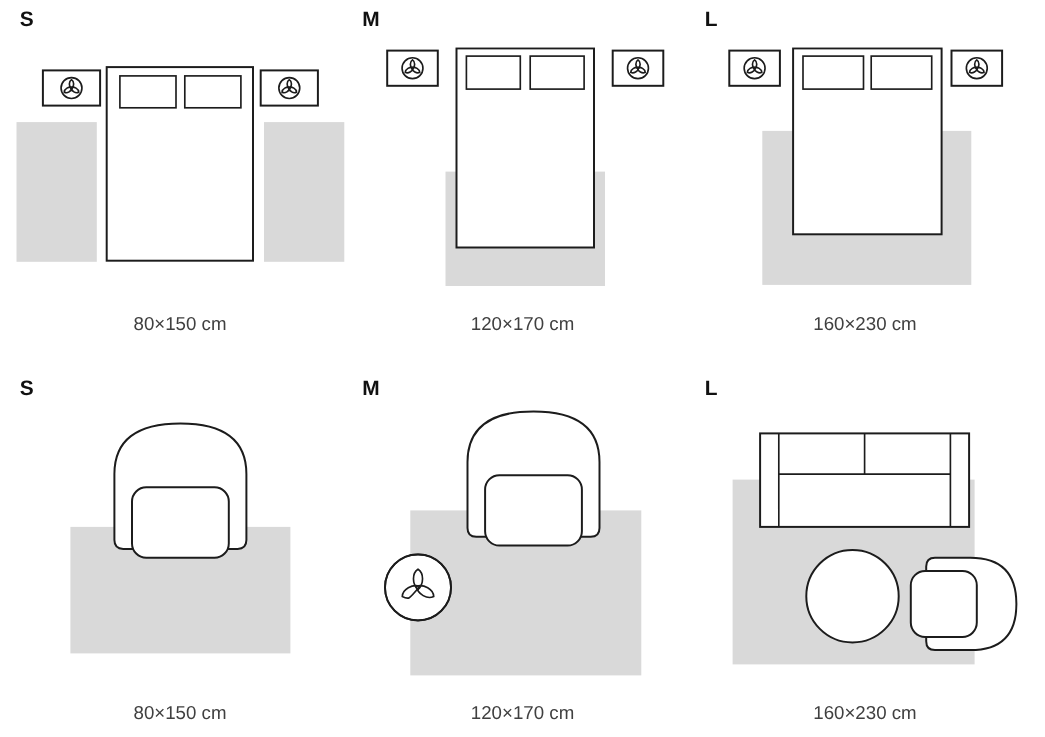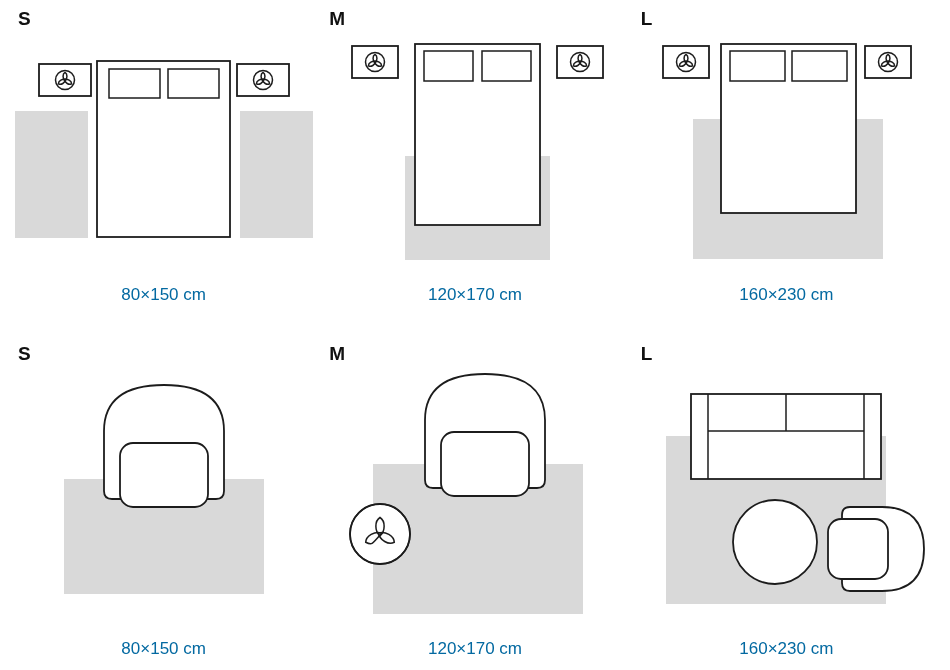--- a/index.html
+++ b/index.html
@@ -28,21 +28,21 @@
     font-weight:700;
     font-size:19px;
     line-height:22px;
     padding:8px 0 0 10px;
     color:#111111;
   }
   .caption {
     margin-top:auto;
     font-size:17px;
     line-height:20px;
-    color:#0369a1;
+    color:#404040;
   }
   .r1 .caption { padding-bottom:30px; }
   .r2 .caption { padding-bottom:11px; }
   svg.illus { display:block; flex:none; }
   .s1 { margin-top:30px; }
   .s2, .s3 { margin-top:13px; }
   .s4 { margin-top:14px; }
   .s5 { margin-top:4px; }
   .s6 { margin-top:24px; }
   .rug { fill:#d9d9d9; stroke:none; }

